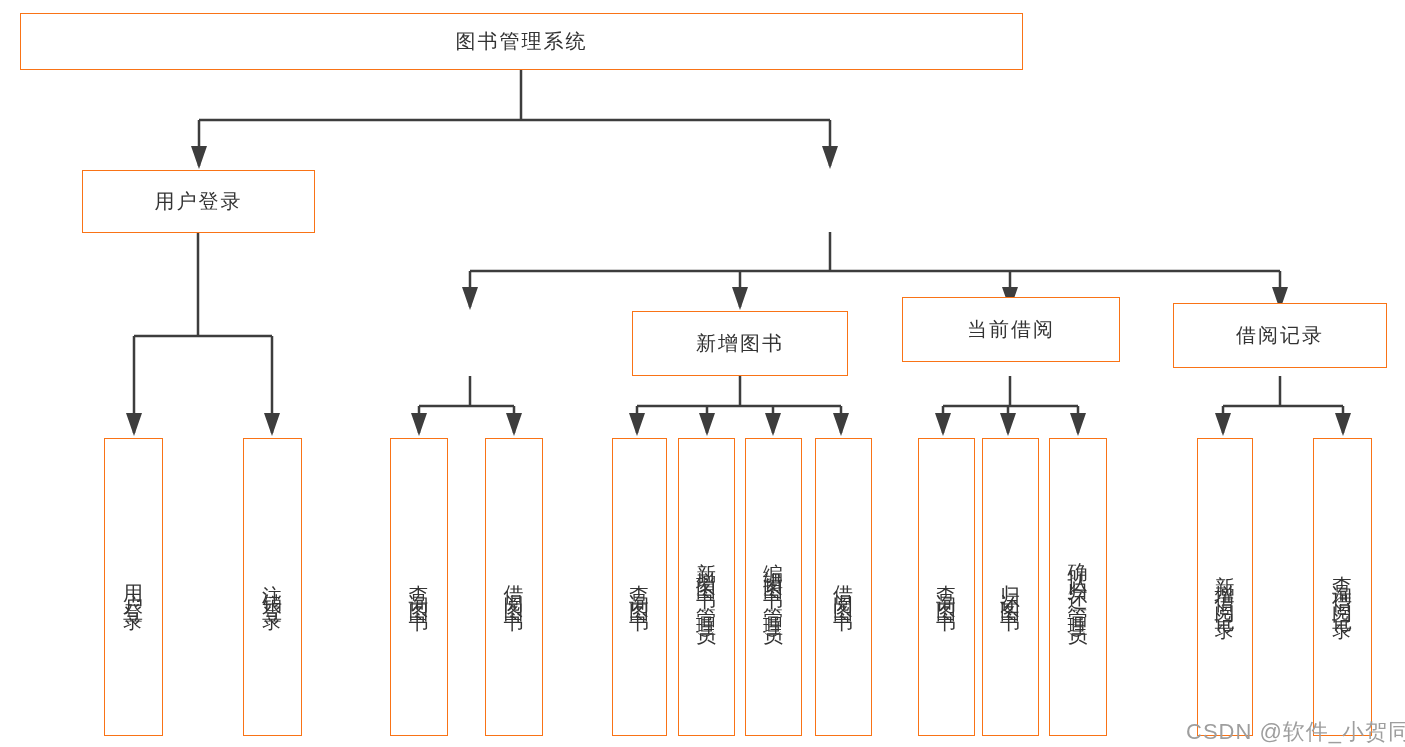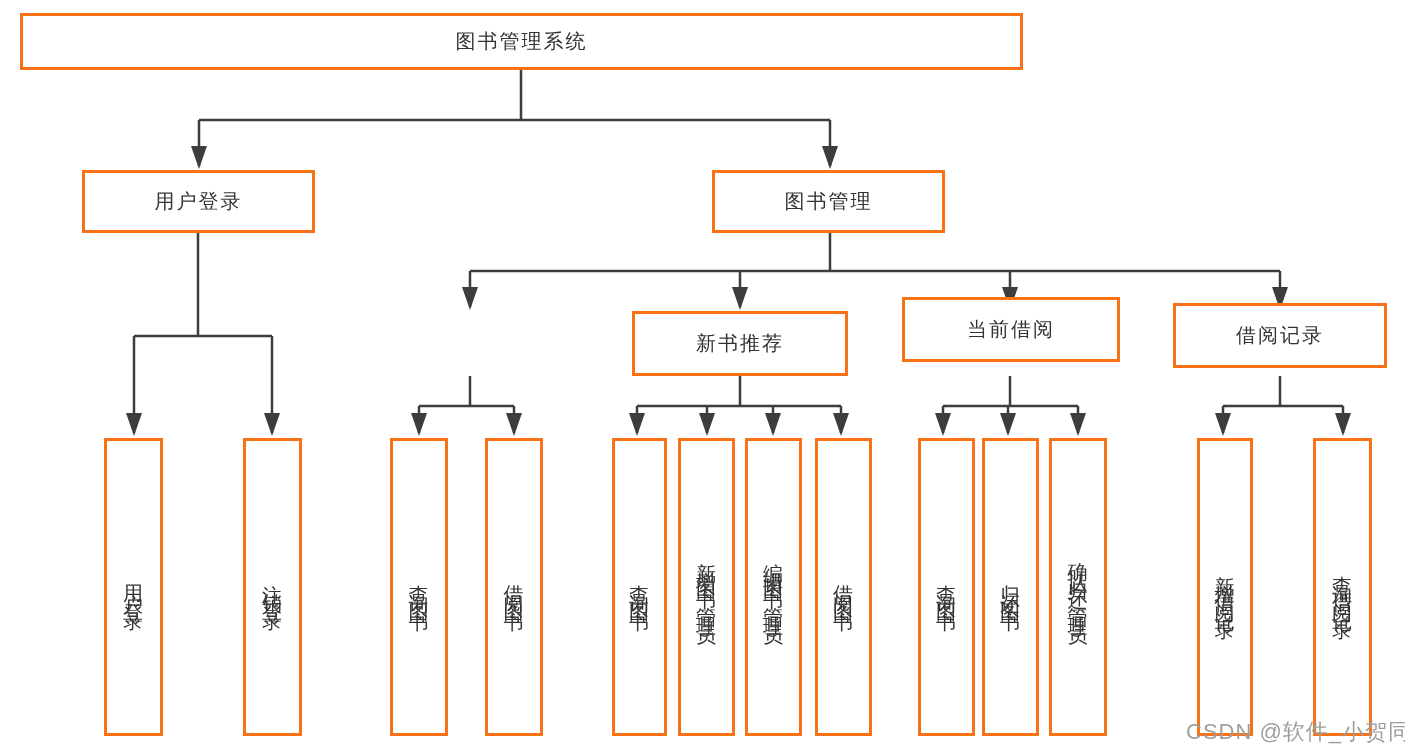--- a/index.html
+++ b/index.html
@@ -7,21 +7,21 @@
     position:relative;
     width:1405px; height:747px;
     background:#ffffff;
     font-family:"Liberation Sans","DejaVu Sans",sans-serif;
     overflow:hidden;
   }
   #wires { position:absolute; left:0; top:0; width:1405px; height:747px; }
   .node {
     position:absolute;
     box-sizing:border-box;
-    border:3px solid #f97316;
+    border:1px solid #f97316;
     background:#ffffff;
     display:flex;
     align-items:center;
     justify-content:center;
   }
   .node .lbl {
     font-size:20px;
     color:#333333;
     letter-spacing:2px;
     white-space:nowrap;
@@ -84,26 +84,23 @@
     <polygon points="1343,436 1335,413 1351,413" fill="#3d3d3d"></polygon>
   </svg>
 
   <div class="node h" style="left:20px;top:13px;width:1003px;height:57px">
     <span class="lbl">图书管理系统</span>
   </div>
 
   <div class="node h" style="left:82px;top:170px;width:233px;height:63px">
     <span class="lbl">用户登录</span>
   </div>
-  <div class="node h" style="left:712px;top:170px;width:233px;height:63px">
-    <span class="lbl">图书管理</span>
-  </div>
 
   <div class="node h" style="left:632px;top:311px;width:216px;height:65px">
-    <span class="lbl">新书推荐</span>
+    <span class="lbl">新增图书</span>
   </div>
   <div class="node h" style="left:902px;top:297px;width:218px;height:65px">
     <span class="lbl">当前借阅</span>
   </div>
   <div class="node h" style="left:1173px;top:303px;width:214px;height:65px">
     <span class="lbl">借阅记录</span>
   </div>
 
   <div class="node v" style="left:104px;top:438px;width:59px;height:298px">
     <span class="lbl">用户登录</span>

